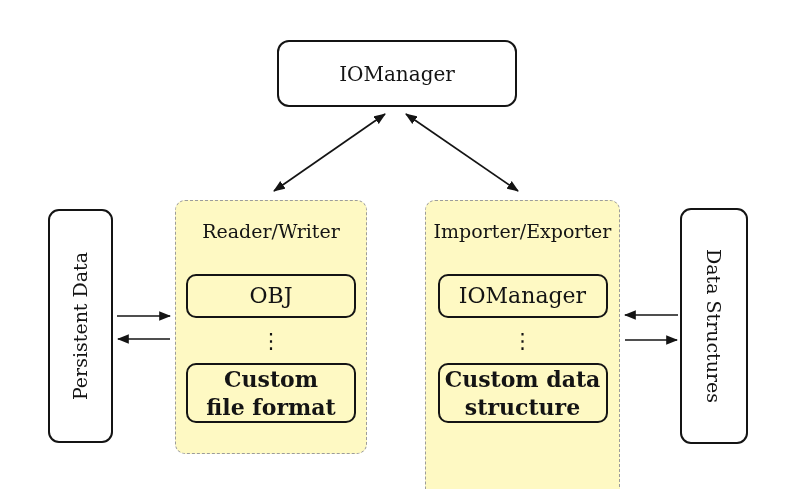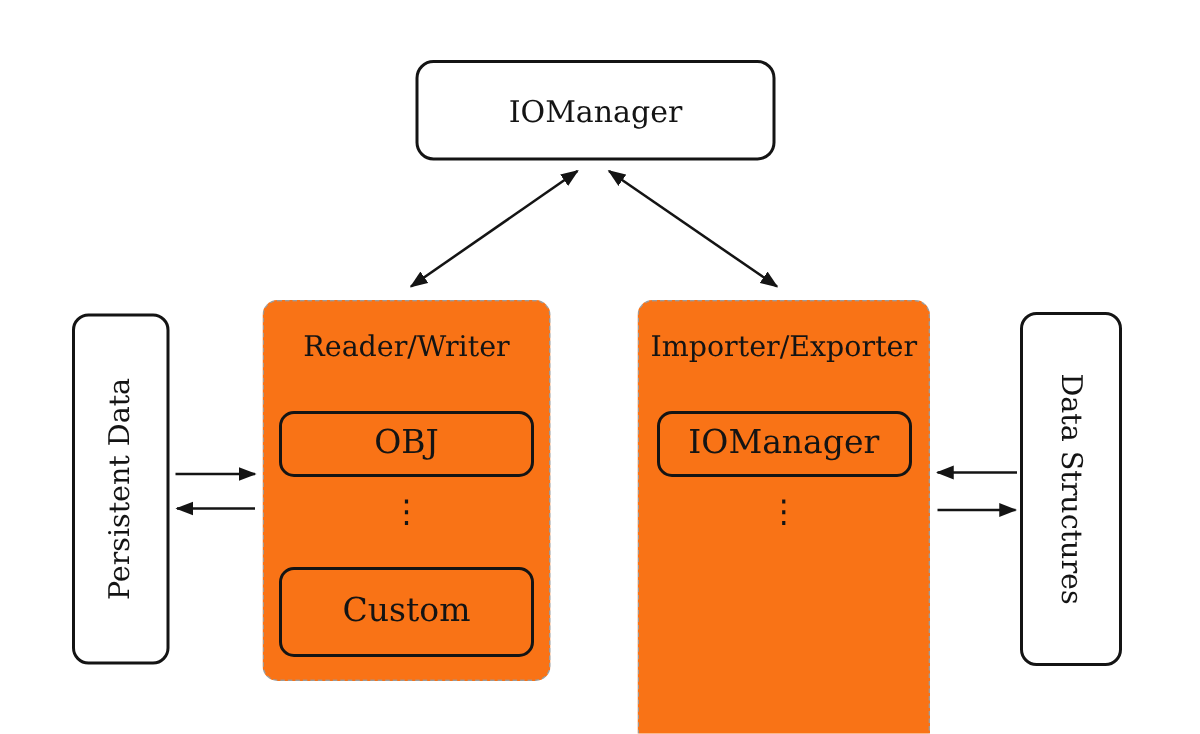--- a/index.html
+++ b/index.html
@@ -29,21 +29,21 @@
   .vnode { border-radius:11px; }
   .vnode span { white-space:nowrap; font-size:19px; }
   .node-persistent { left:48px;  top:209px; width:65px; height:234px; }
   .node-persistent span { transform:rotate(-90deg); }
   .node-structures { left:680px; top:208px; width:68px; height:236px; }
   .node-structures span { transform:rotate(90deg); }
 
   
   .group {
     position:absolute;
-    background:#f97316;
+    background:#fef9c3;
     border:1.6px dashed #9c9c9c;
     border-radius:10px;
     text-align:center;
   }
   .group-reader   { left:175px; top:200px; width:192px; height:254px; }
   .group-importer { left:425px; top:200px; width:195px; height:306px; }
   .group-title { margin-top:19px; font-size:19px; }
 
   
   .item {
@@ -54,21 +54,21 @@
     border:2.5px solid #141414;
     border-radius:10px;
     display:flex;
     flex-direction:column;
     align-items:center;
     justify-content:center;
     font-size:22px;
     line-height:1.28;
   }
   .item-top    { top:73px;  height:44px; }
-  .item-bottom { top:177px; height:60px; }
+  .item-bottom { top:162px; height:60px;font-weight:bold; }
 
   .dots {
     position:absolute;
     left:0; right:0;
     top:130px;
     font-size:21px;
     line-height:1;
     text-align:center;
   }
 
@@ -107,24 +107,29 @@
   </div>
 
   <div class="group group-reader">
     <div class="group-title">Reader/Writer</div>
     <div class="item item-top">
       <span>OBJ</span>
     </div>
     <div class="dots">⋮</div>
     <div class="item item-bottom">
       <span>Custom</span>
+      <span>file format</span>
     </div>
   </div>
 
   <div class="group group-importer">
     <div class="group-title">Importer/Exporter</div>
     <div class="item item-top">
       <span>IOManager</span>
     </div>
     <div class="dots">⋮</div>
+    <div class="item item-bottom">
+      <span>Custom data</span>
+      <span>structure</span>
+    </div>
   </div>
 
 </div>
 
 </body></html>

